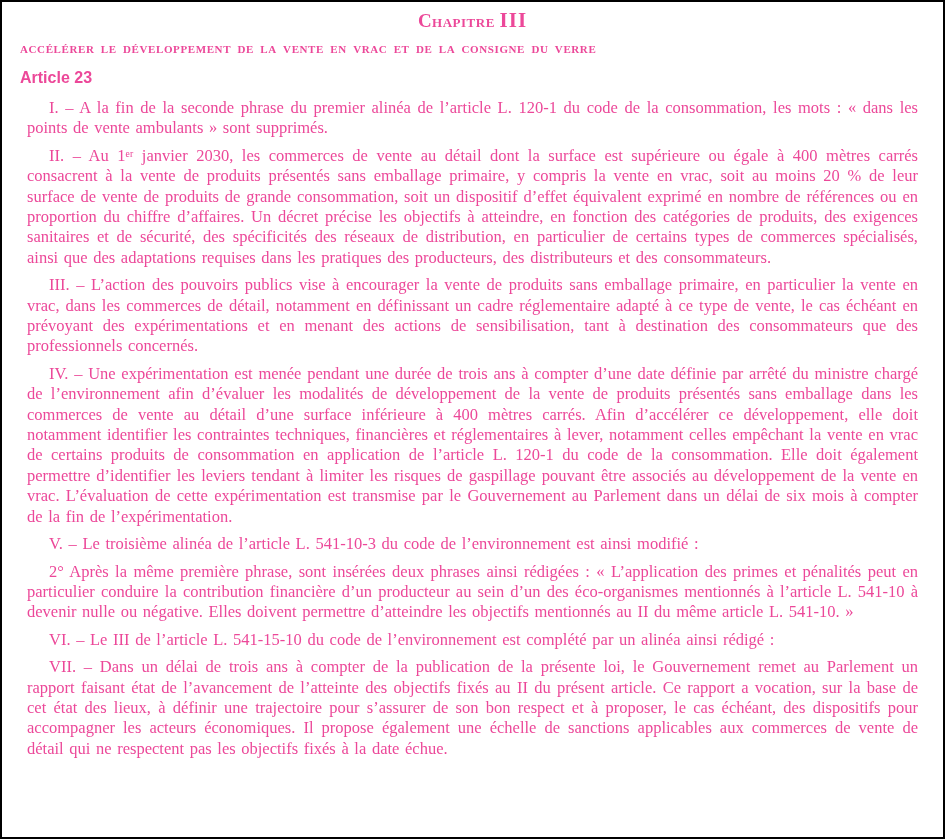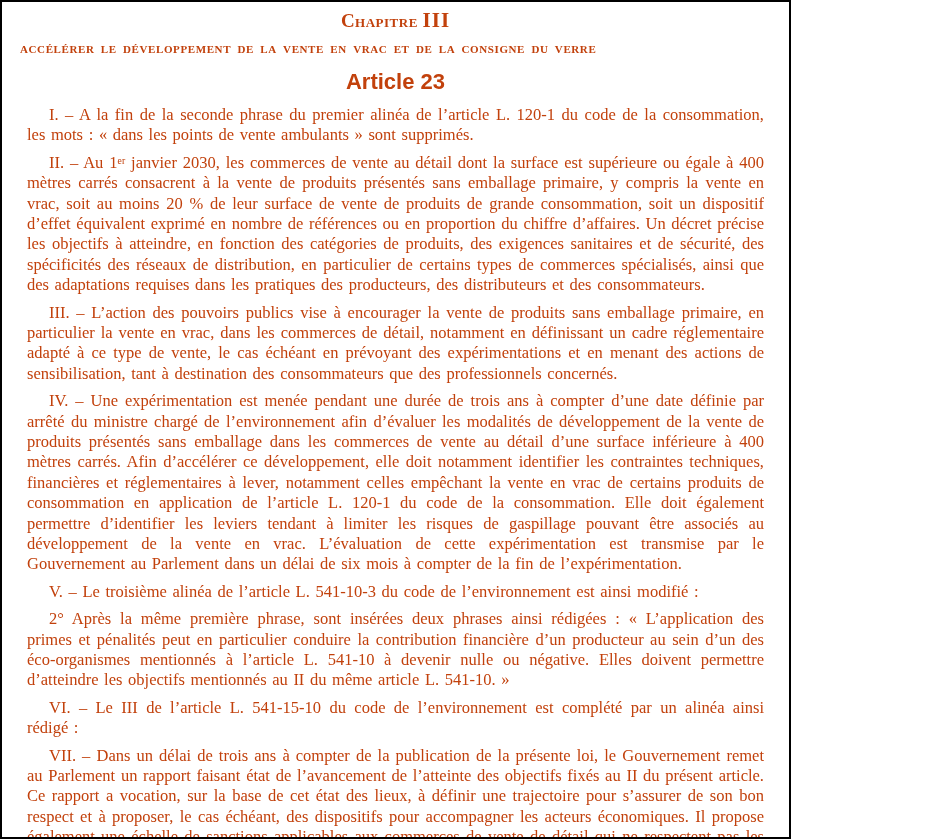--- a/index.html
+++ b/index.html
@@ -2,28 +2,28 @@
 <html lang="fr"><head>
 <meta charset="utf-8">
 <style>
   html, body {
     margin: 0;
     padding: 0;
     background: #ffffff;
   }
   .page {
     box-sizing: border-box;
-    width: 791px;
+    width: 945px;
     height: 839px;
     border: 2px solid #000000;
     background: #ffffff;
     padding: 5px 18px 6px 18px;
     overflow: hidden;
     font-family: "Liberation Serif", "DejaVu Serif", serif;
-    color: #c2410c;
+    color: #ec4899;
   }
   .chapter-heading {
     text-align: center;
     font-weight: bold;
     font-size: 19px;
     margin: 2px 0 8px 0;
     line-height: 1.1;
   }
   .chapter-heading .chapter-label {
     font-variant: small-caps;
@@ -37,24 +37,24 @@
     text-align: left;
     font-weight: bold;
     font-variant: small-caps;
     font-size: 15px;
     letter-spacing: 0.6px;
     word-spacing: 2px;
     margin: 0 0 7px 0;
     line-height: 1.1;
   }
   .article-heading {
-    text-align: center;
+    text-align: left;
     font-family: "Liberation Sans", "DejaVu Sans", sans-serif;
     font-weight: bold;
-    font-size: 22px;
+    font-size: 16px;
     margin: 12px 0 11px 0;
     line-height: 1.15;
   }
   .body-text p {
     margin: 7px;
     font-size: 16.5px;
     line-height: 20.4px;
     text-align: justify;
     text-indent: 22px;
     word-spacing: 1.5px;

